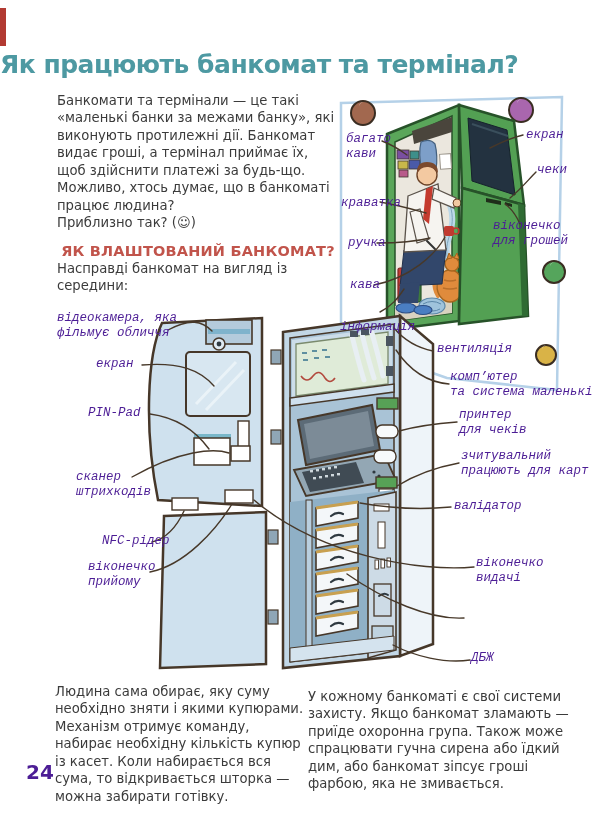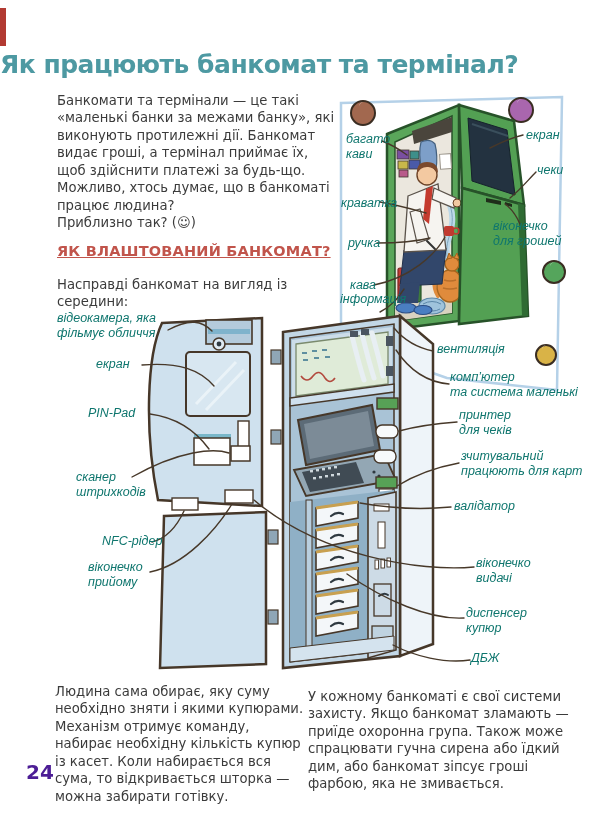--- a/index.html
+++ b/index.html
@@ -10,30 +10,30 @@
   .abs{position:absolute;}
   .title{
     left:0; right:0; top:50px; text-align:left;
     font-weight:bold; font-size:25px; letter-spacing:-0.5px; color:#4D99A2;
   }
   .body-text{
     font-size:13.2px; line-height:1.32; color:#3b3b3b;
   }
   .intro{left:57px; top:92px; width:282px;}
   .red-heading{
-    left:57px; top:243px; width:282px; 
-    font-weight:bold; font-size:14.5px; color:#C1544B; letter-spacing:0.2px;text-decoration:underline;
-  }
-  .lead{left:57px; top:276px; width:300px;}
+    left:57px; top:243px; width:282px; text-align:center;
+    font-weight:bold; font-size:14.5px; color:#C1544B; letter-spacing:0.2px;
+  }
+  .lead{left:57px; top:260px; width:300px;}
   .outro-left{left:55px; top:683px; width:250px;}
   .outro-right{left:308px; top:688px; width:274px;}
   .page-num{left:26px; top:760px; font-size:20px; font-weight:bold; color:#4c1d95;}
   .hand{
-    font-family:Liberation Sans, sans-serif; font-style:italic;
-    font-size:12.5px; line-height:1.18; color:#0f766e; white-space:pre-line;
+    font-family:Liberation Mono, monospace; font-style:italic;
+    font-size:12.5px; line-height:1.18; color:#4c1d95; white-space:pre-line;
   }
   svg{position:absolute; left:0; top:0;}
 </style>
 </head>
 <body>
 
 <div class="page">
 
   <svg width="600" height="831" viewBox="0 0 600 831">
 
@@ -298,21 +298,21 @@
   </div>
 
   <div class="abs red-heading">ЯК ВЛАШТОВАНИЙ БАНКОМАТ?</div>
   <div class="abs body-text lead">Насправді банкомат на вигляд із середини:</div>
 
   <div class="abs hand" style="left:346px; top:132px;">багато
 кави</div>
   <div class="abs hand" style="left:341px; top:196px;text-align:center;">краватка</div>
   <div class="abs hand" style="left:348px; top:236px;">ручка</div>
   <div class="abs hand" style="left:350px; top:278px;">кава</div>
-  <div class="abs hand" style="left:340px; top:292px;">інформація</div>
+  <div class="abs hand" style="left:340px; top:320px;">інформація</div>
   <div class="abs hand" style="left:526px; top:128px;">екран</div>
   <div class="abs hand" style="left:537px; top:163px;">чеки</div>
   <div class="abs hand" style="left:493px; top:219px;">віконечко
 для грошей</div>
 
   <div class="abs hand" style="left:57px; top:311px;">відеокамера, яка
 фільмує обличчя</div>
   <div class="abs hand" style="left:96px; top:357px;">екран</div>
   <div class="abs hand" style="left:88px; top:406px;">PIN-Pad</div>
   <div class="abs hand" style="left:76px; top:470px;">сканер
@@ -324,21 +324,19 @@
   <div class="abs hand" style="left:437px; top:342px;">вентиляція</div>
   <div class="abs hand" style="left:450px; top:370px;">комп’ютер
 та система маленькі</div>
   <div class="abs hand" style="left:459px; top:408px;">принтер
 для чеків</div>
   <div class="abs hand" style="left:461px; top:449px;">зчитувальний
 працюють для карт</div>
   <div class="abs hand" style="left:454px; top:499px;">валідатор</div>
   <div class="abs hand" style="left:476px; top:556px;">віконечко
 видачі</div>
-  <div class="abs hand" style="left:466px; top:606px;">диспенсер
-купюр</div>
   <div class="abs hand" style="left:471px; top:651px;">ДБЖ</div>
 
   <div class="abs body-text outro-left">Людина сама обирає, яку суму необхідно зняти і якими купюрами. Механізм отримує команду, набирає необхідну кількість купюр із касет. Коли набирається вся сума, то відкривається шторка — можна забирати готівку.</div>
   <div class="abs body-text outro-right">У кожному банкоматі є свої системи захисту. Якщо банкомат зламають — приїде охоронна група. Також може спрацювати гучна сирена або їдкий дим, або банкомат зіпсує гроші фарбою, яка не змивається.</div>
 
   <div class="abs page-num">24</div>
 </div>
 
 </body></html>

